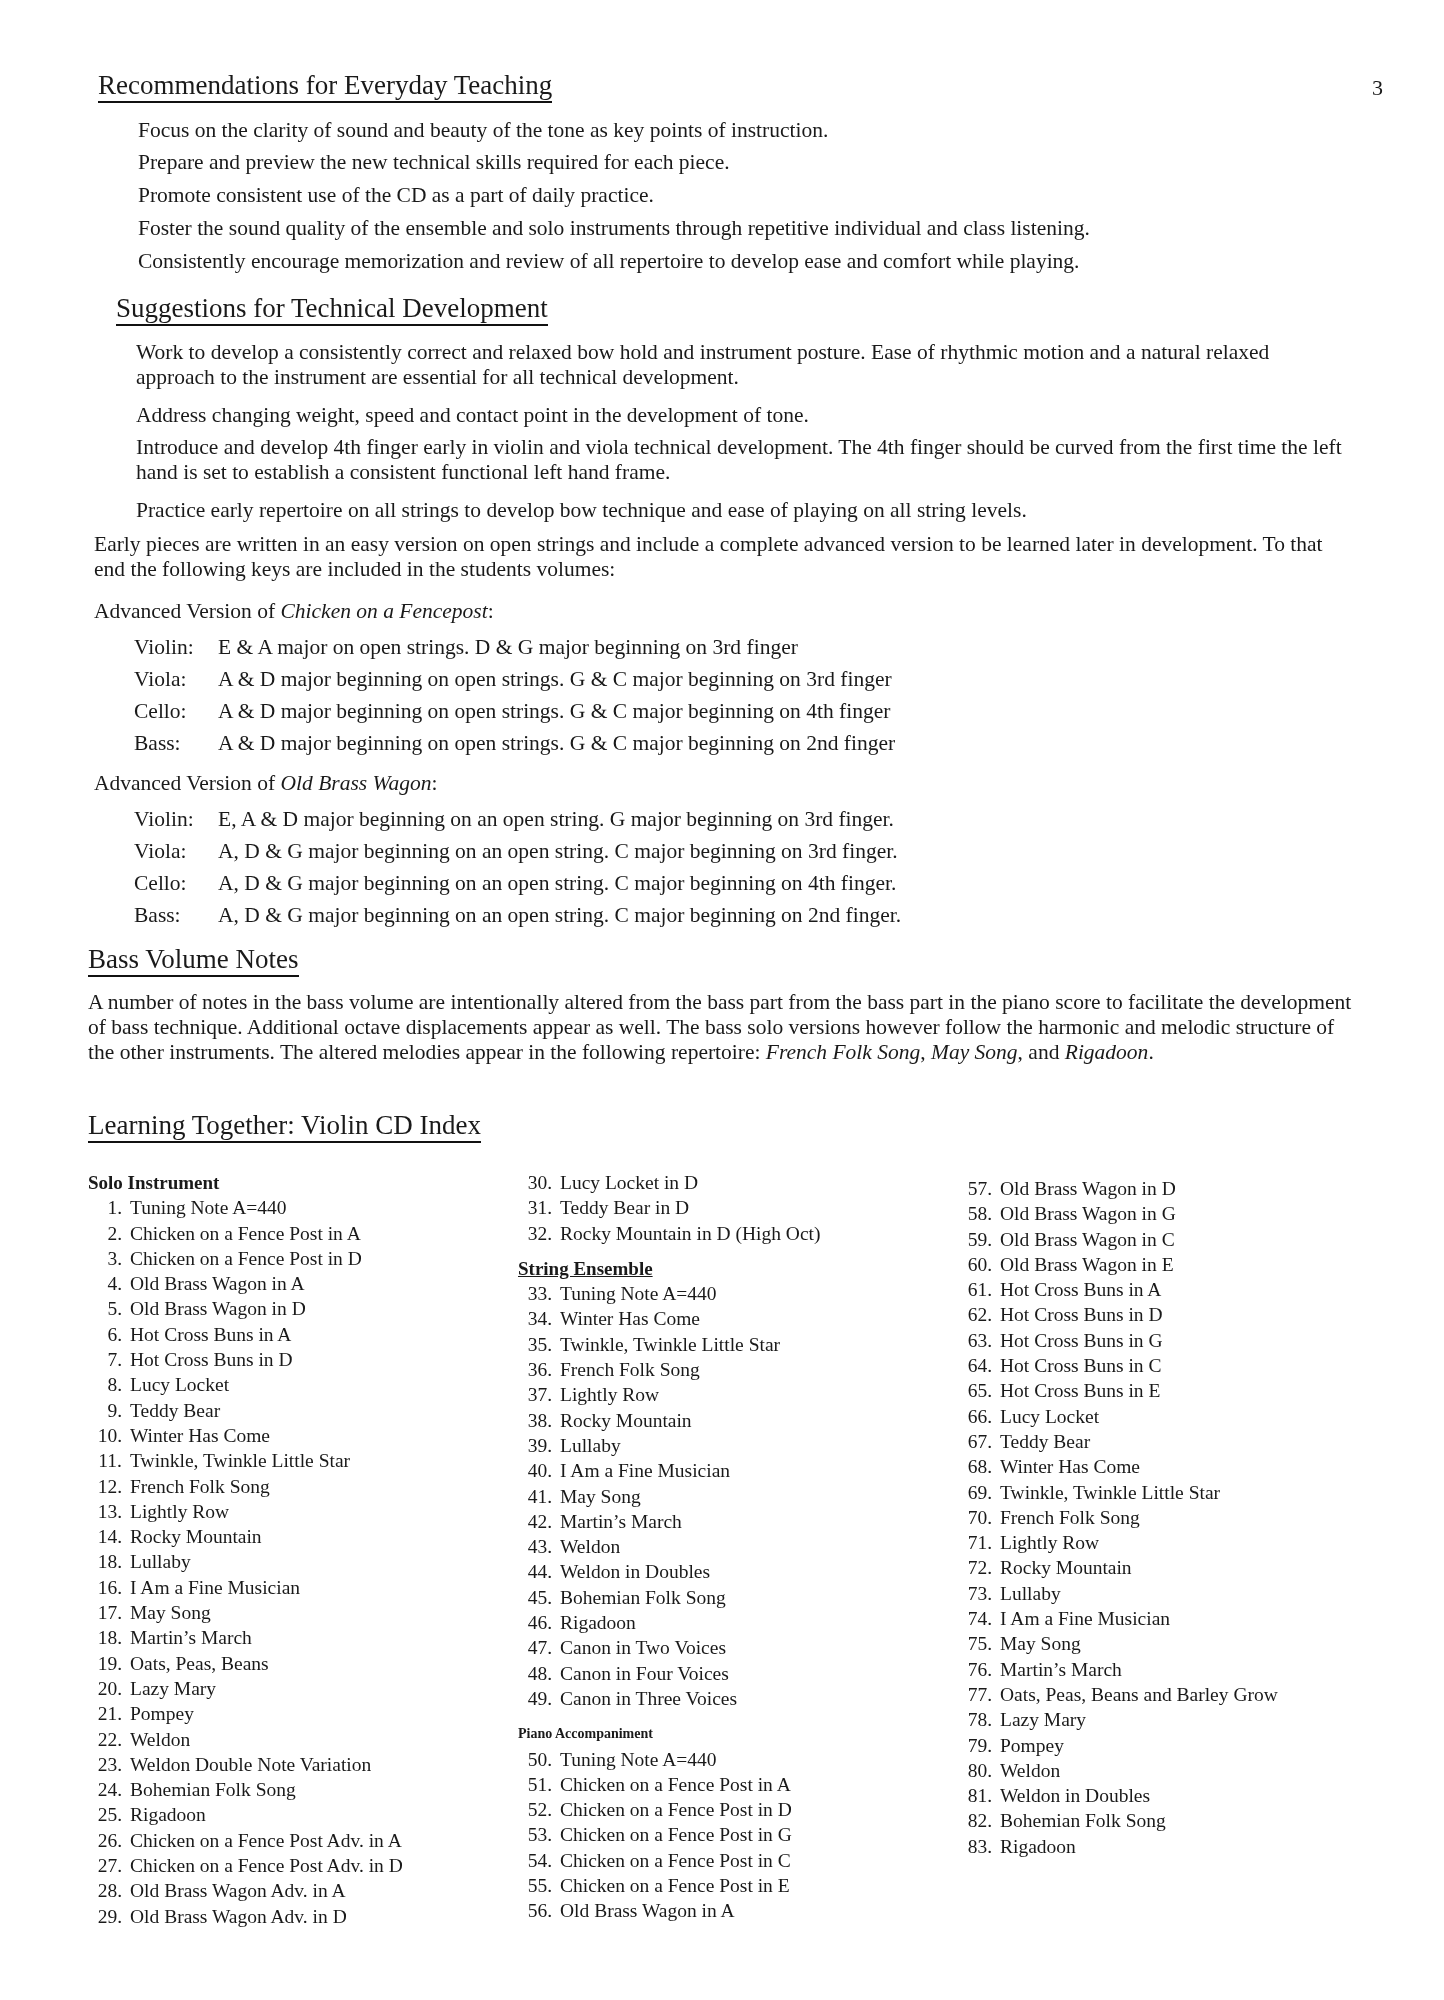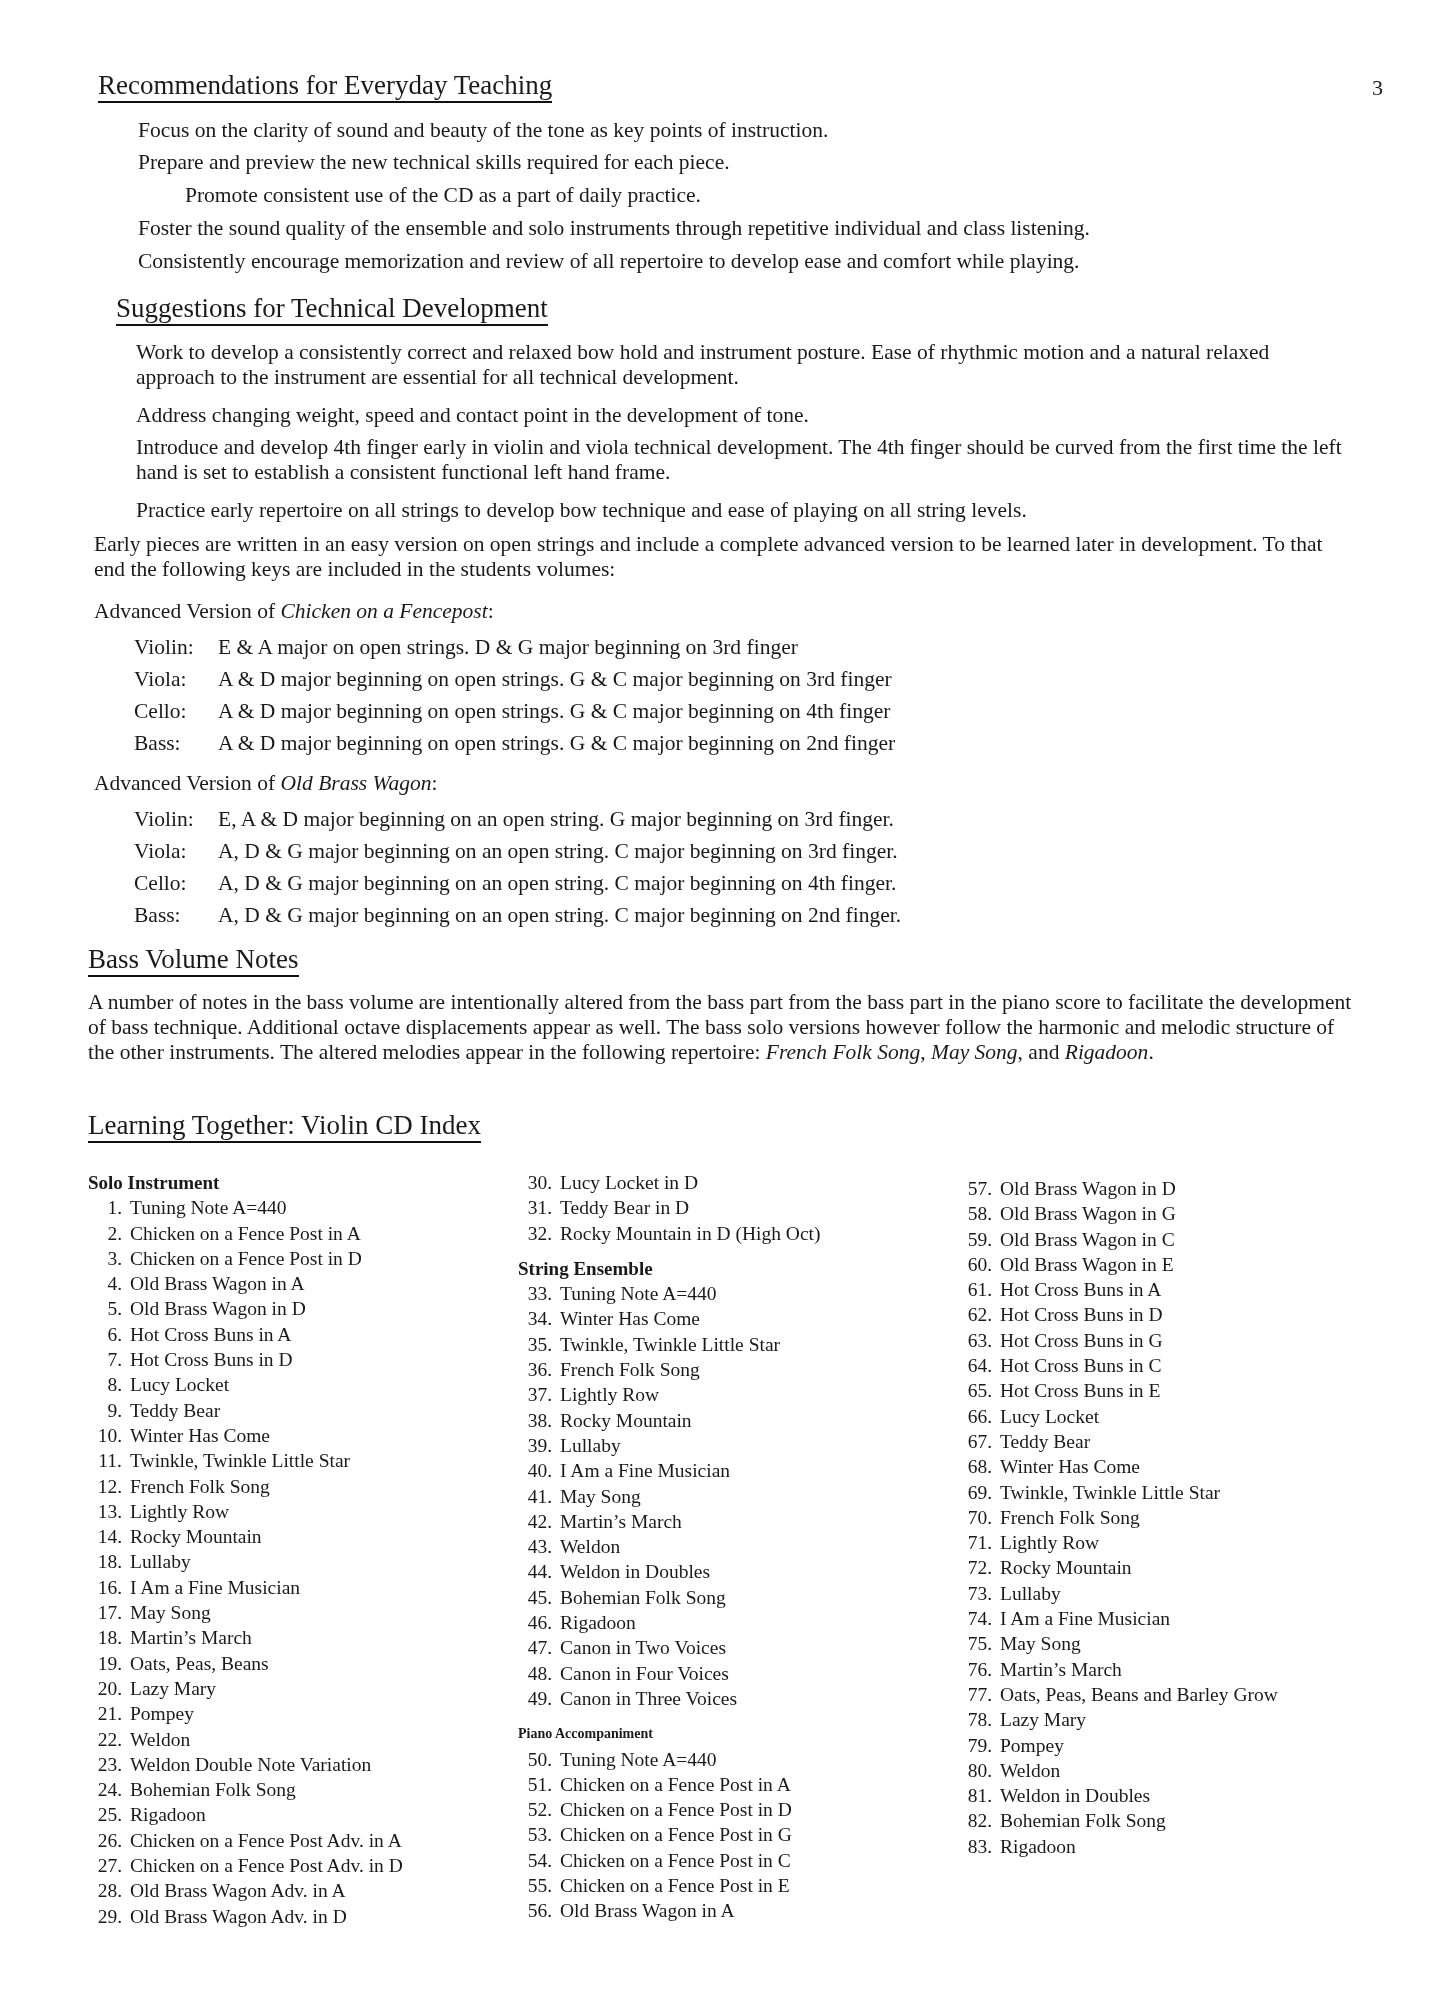--- a/index.html
+++ b/index.html
@@ -23,21 +23,21 @@
   i { font-style: italic; }
 </style>
 </head>
 <body>
 
 <div class="page-number">3</div>
 
 <div class="heading" style="left:98px; top:70px;">Recommendations for Everyday Teaching</div>
 <div class="line" style="left:138px; top:117px;">Focus on the clarity of sound and beauty of the tone as key points of instruction.</div>
 <div class="line" style="left:138px; top:149px;">Prepare and preview the new technical skills required for each piece.</div>
-<div class="line" style="left:138px; top:182px;margin-left:47px;">Promote consistent use of the CD as a part of daily practice.</div>
+<div class="line" style="left:138px; top:182px;">Promote consistent use of the CD as a part of daily practice.</div>
 <div class="line" style="left:138px; top:215px;">Foster the sound quality of the ensemble and solo instruments through repetitive individual and class listening.</div>
 <div class="line" style="left:138px; top:248px;text-align:center;">Consistently encourage memorization and review of all repertoire to develop ease and comfort while playing.</div>
 
 <div class="heading" style="left:94px; top:293px;margin-left:22px;">Suggestions for Technical Development</div>
 <div class="para" style="left:136px; top:340px; width:1200px;">Work to develop a consistently correct and relaxed bow hold and instrument posture. Ease of rhythmic motion and a natural relaxed approach to the instrument are essential for all technical development.</div>
 <div class="line" style="left:136px; top:402px;">Address changing weight, speed and contact point in the development of tone.</div>
 <div class="para" style="left:136px; top:435px; width:1210px;">Introduce and develop 4th finger early in violin and viola technical development. The 4th finger should be curved from the first time the left hand is set to establish a consistent functional left hand frame.</div>
 <div class="line" style="left:136px; top:497px;">Practice early repertoire on all strings to develop bow technique and ease of playing on all string levels.</div>
 <div class="para" style="left:94px; top:532px; width:1240px;">Early pieces are written in an easy version on open strings and include a complete advanced version to be learned later in development. To that end the following keys are included in the students volumes:</div>
 
@@ -96,21 +96,21 @@
     </div>
 </div>
 
 <div class="idx-col" style="left:518px; top:1170px;">
   <div id="col2a">
       <div class="idx-row"><span class="idx-num">30.</span><span>Lucy Locket in D</span></div>
       <div class="idx-row"><span class="idx-num">31.</span><span>Teddy Bear in D</span></div>
       <div class="idx-row"><span class="idx-num">32.</span><span>Rocky Mountain in D (High Oct)</span></div>
     </div>
   <div class="idx-gap"></div>
-  <div class="idx-row" style="font-weight:bold; font-size:19px;">String Ensemble</div>
+  <div class="idx-row" style="font-weight:bold; font-size:19px;text-decoration:underline;">String Ensemble</div>
   <div id="col2b">
       <div class="idx-row"><span class="idx-num">33.</span><span>Tuning Note A=440</span></div>
       <div class="idx-row"><span class="idx-num">34.</span><span>Winter Has Come</span></div>
       <div class="idx-row"><span class="idx-num">35.</span><span>Twinkle, Twinkle Little Star</span></div>
       <div class="idx-row"><span class="idx-num">36.</span><span>French Folk Song</span></div>
       <div class="idx-row"><span class="idx-num">37.</span><span>Lightly Row</span></div>
       <div class="idx-row"><span class="idx-num">38.</span><span>Rocky Mountain</span></div>
       <div class="idx-row"><span class="idx-num">39.</span><span>Lullaby</span></div>
       <div class="idx-row"><span class="idx-num">40.</span><span>I Am a Fine Musician</span></div>
       <div class="idx-row"><span class="idx-num">41.</span><span>May Song</span></div>

